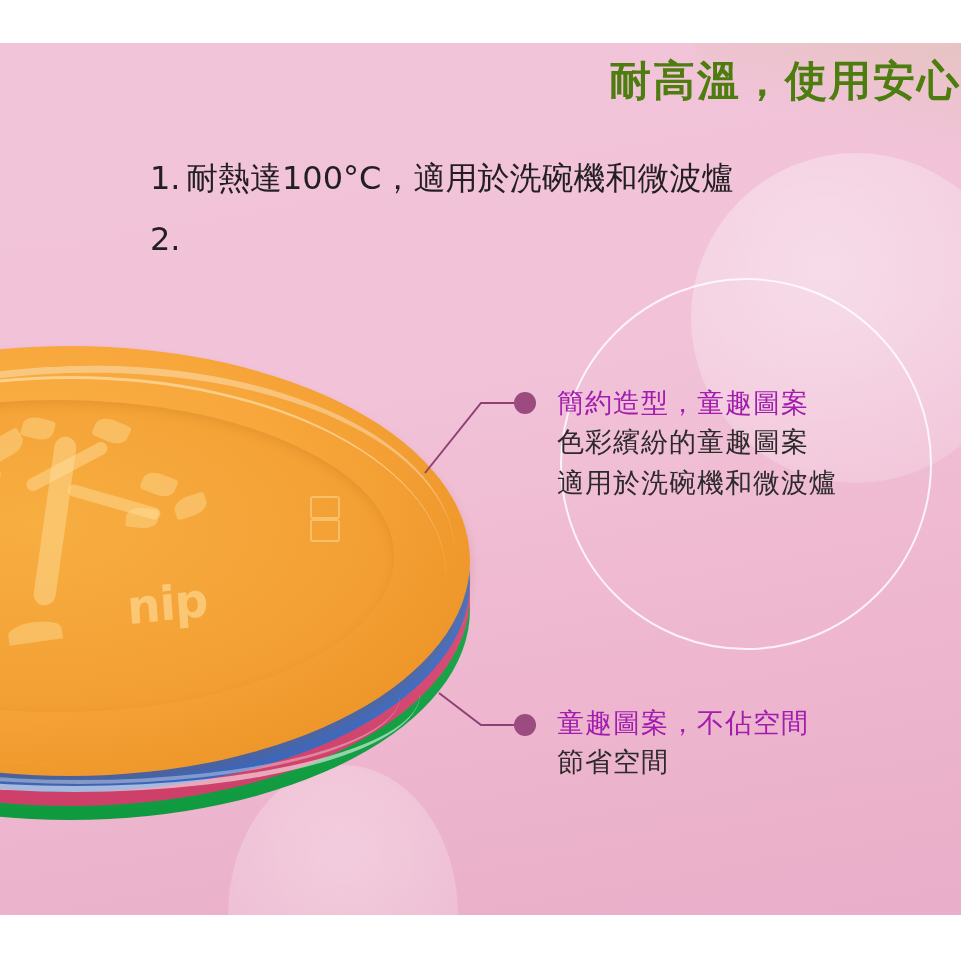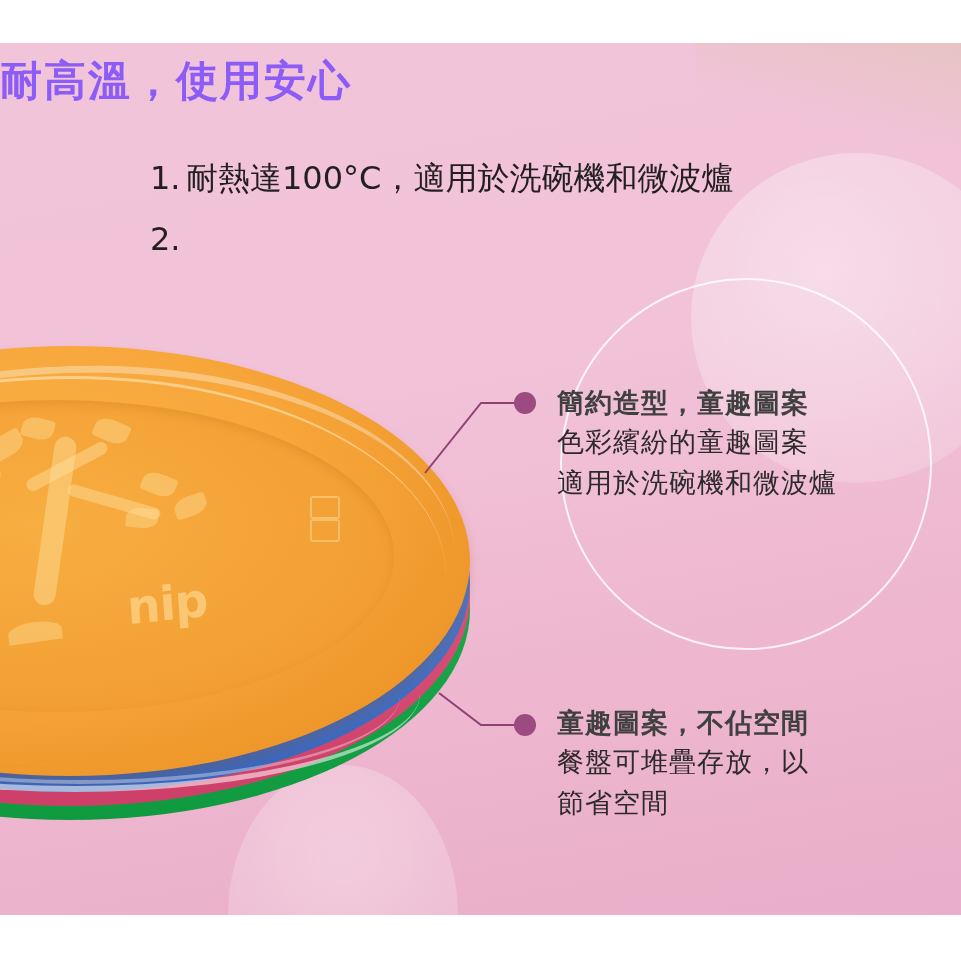--- a/index.html
+++ b/index.html
@@ -34,22 +34,22 @@
     box-sizing:border-box;
   }
   .sheen{
     position:absolute;right:-40px;top:-20px;width:300px;height:150px;
     background:linear-gradient(200deg, rgba(214,196,160,.55), rgba(241,194,216,0) 62%);
     transform:rotate(-6deg);
   }
 
   
   .title{
-    position:absolute;left:0;top:53px;width:961px;text-align:left;
-    color:#8b5cf6;font-weight:bold;font-size:42px;letter-spacing:2px;
+    position:absolute;left:0;top:53px;width:961px;text-align:right;
+    color:#4d7c0f;font-weight:bold;font-size:42px;letter-spacing:2px;
     white-space:nowrap;
   }
 
   
   .list{
     position:absolute;left:150px;top:148px;width:760px;
     color:#231f20;font-size:32px;line-height:61px;
   }
   .li{display:flex;align-items:baseline;white-space:nowrap;}
   .li-num{width:36px;flex:0 0 36px;}
@@ -112,21 +112,21 @@
   .symbol{
     position:absolute;border:2px solid rgba(255,228,168,.45);border-radius:3px;
   }
 
   
   .conn{position:absolute;left:0;top:0;width:961px;height:961px;pointer-events:none;}
 
   
   .callout{position:absolute;}
   .co-head{
-    color:#404040;font-weight:bold;font-size:27px;white-space:nowrap;letter-spacing:1px;
+    color:#a21caf;font-weight:normal;font-size:27px;white-space:nowrap;letter-spacing:1px;
   }
   .co-line{
     color:#2d2a2b;font-size:27px;line-height:41px;white-space:nowrap;letter-spacing:1px;
   }
   .co1{left:557px;top:385px;}
   .co2{left:557px;top:705px;}
   .co-body{}
 </style>
 </head>
 <body>
@@ -199,18 +199,17 @@
     <div class="co-head">簡約造型，童趣圖案</div>
     <div class="co-body">
       <div class="co-line">色彩繽紛的童趣圖案</div>
       <div class="co-line">適用於洗碗機和微波爐</div>
     </div>
   </div>
 
   <div class="callout co2">
     <div class="co-head">童趣圖案，不佔空間</div>
     <div class="co-body">
-      <div class="co-line">餐盤可堆疊存放，以</div>
       <div class="co-line">節省空間</div>
     </div>
   </div>
 
 </div>
 
 </body></html>

